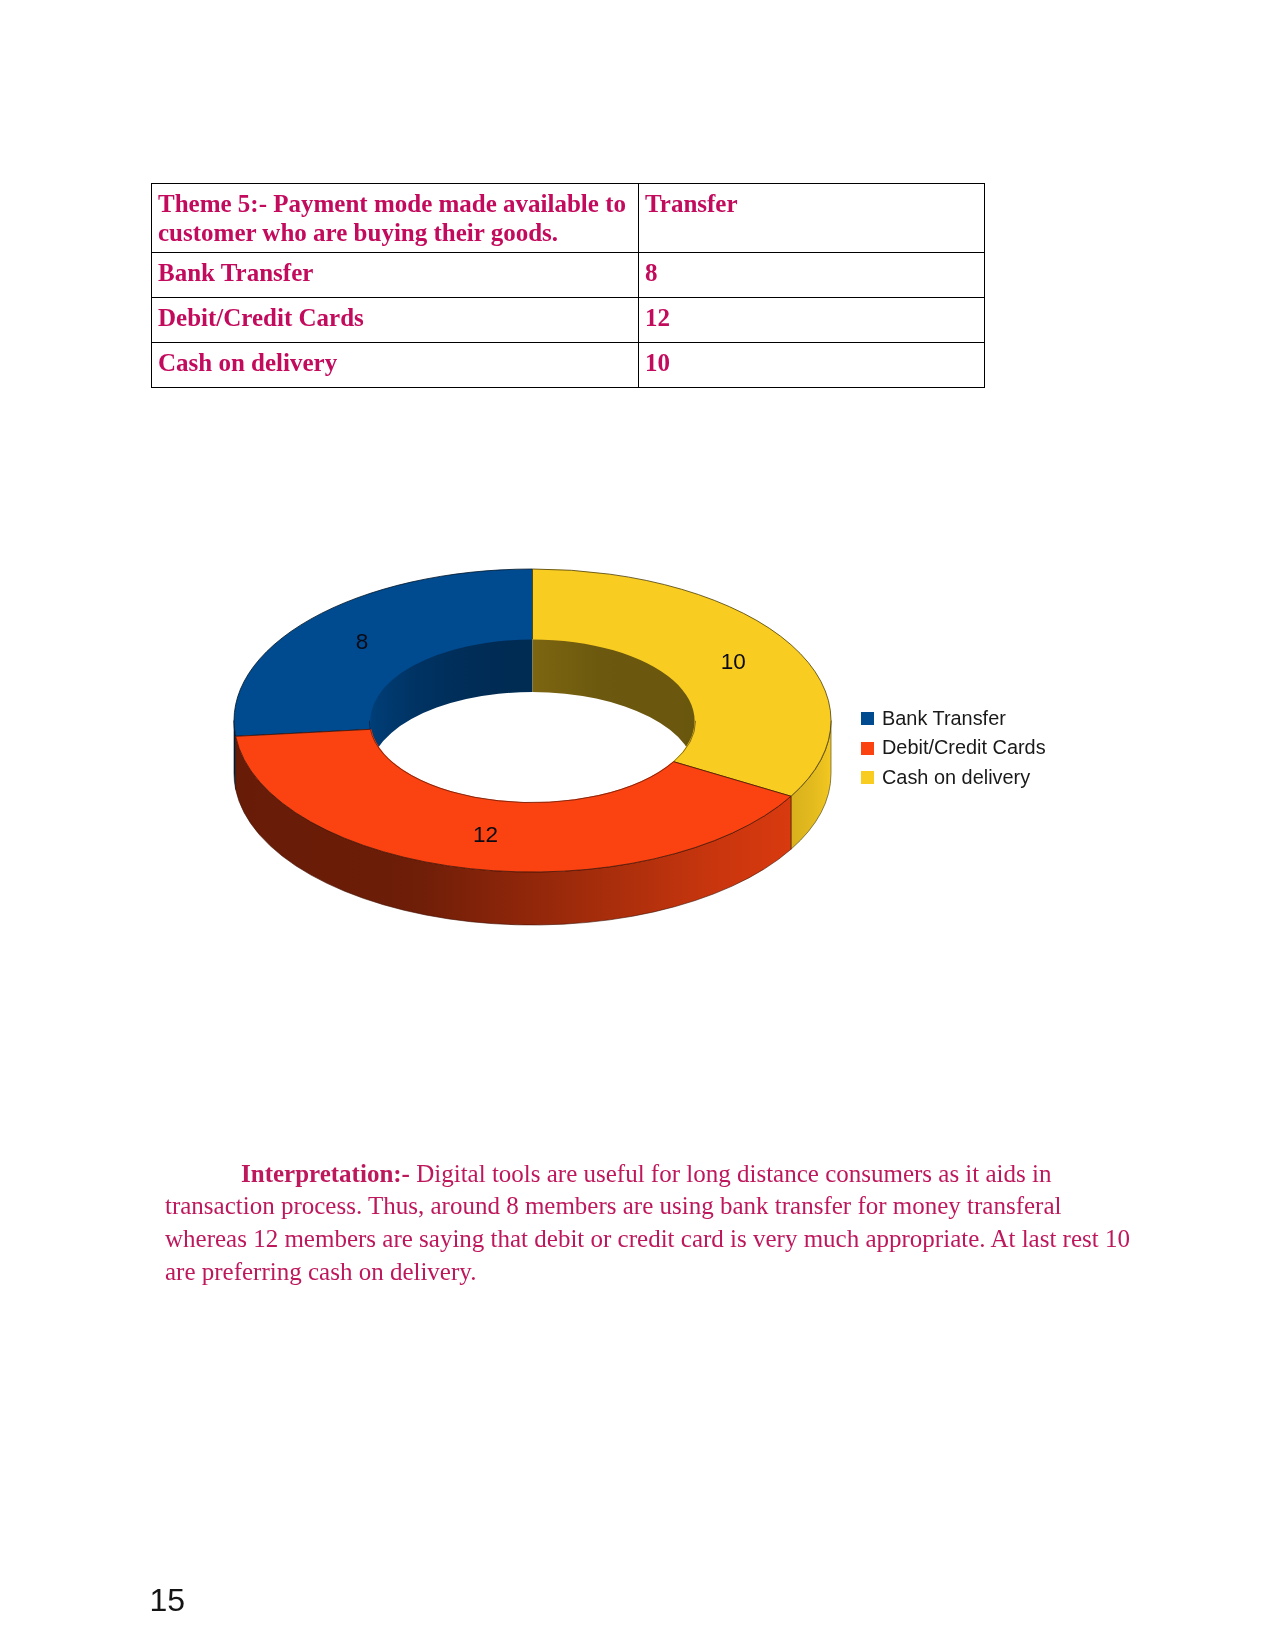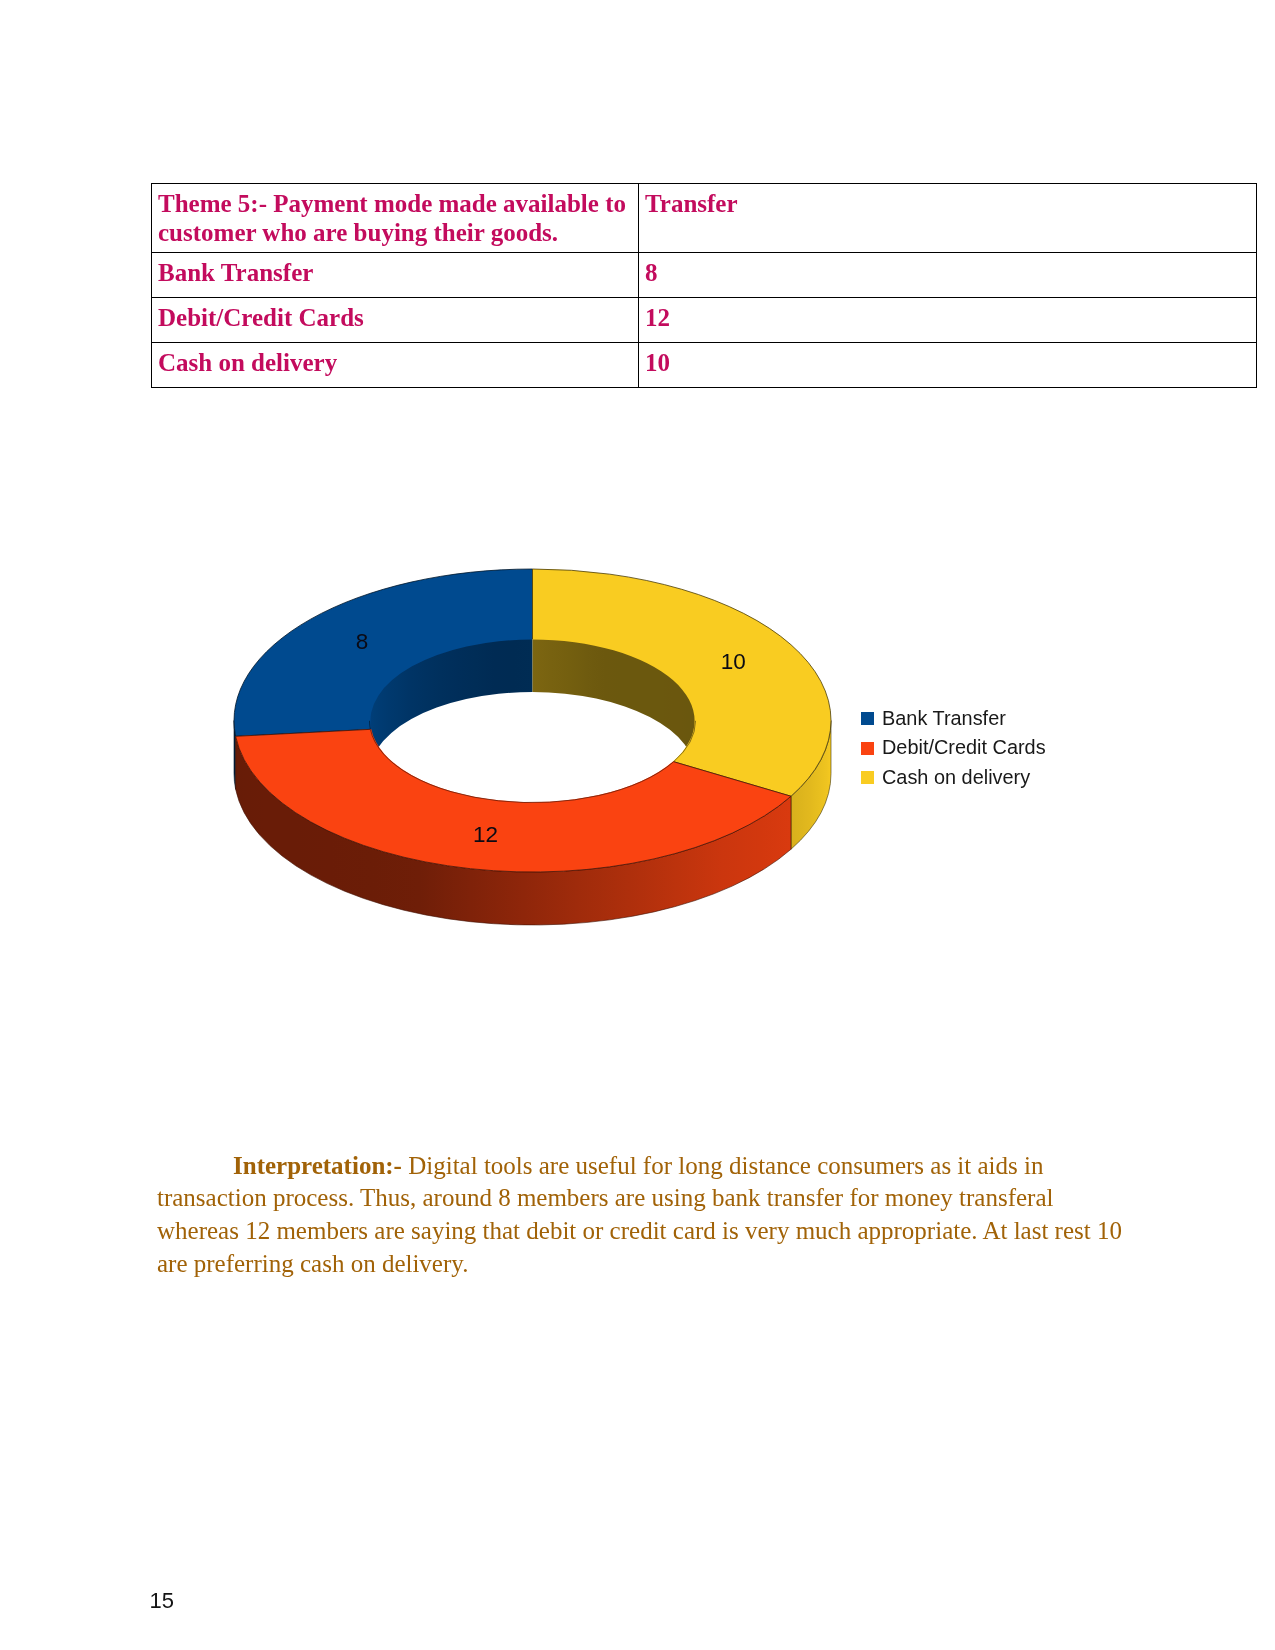--- a/index.html
+++ b/index.html
@@ -1,42 +1,42 @@
 <!DOCTYPE html>
 <html><head>
 <meta charset="utf-8">
 <title>Theme 5 Payment mode</title>
 <style>
   html,body{margin:0;padding:0;}
   body{width:1275px;height:1650px;background:#ffffff;overflow:hidden;
        font-family:"Liberation Serif",serif;-webkit-font-smoothing:antialiased;}
   .page{position:relative;width:1275px;height:1650px;}
   
-  .data-table{position:absolute;left:151px;top:183px;width:1106px;border-collapse:collapse;
+  .data-table{position:absolute;left:151px;top:183px;width:834px;border-collapse:collapse;
               table-layout:fixed;}
   .data-table td{border:1.2px solid #000000;vertical-align:top;
                  padding:5px 6px 0px 6px;color:#C30B5D;font-weight:bold;font-size:25px;
                  line-height:29.3px;}
   .data-table td.c1{width:474px;}
   .hdr-row td{height:63px;}
   .body-row td{height:39px;}
   
   .chart{position:absolute;left:0;top:0;width:1275px;height:1650px;}
   .legend{position:absolute;left:861px;top:704px;}
   .legend-row{display:flex;align-items:center;height:29.5px;}
   .legend-swatch{width:13px;height:13px;margin-right:8px;flex:none;}
   .legend-label{font-family:"Liberation Sans",sans-serif;font-size:19.9px;color:#191919;
                 white-space:nowrap;line-height:19.7px;}
   
-  .para{position:absolute;left:150px;top:1142.5px;width:970px;color:#a16207;
-        font-size:25px;line-height:32.7px;text-align:left;text-indent:76px;margin:7px;}
+  .para{position:absolute;left:150px;top:1142.5px;width:970px;color:#be185d;
+        font-size:25px;line-height:32.7px;text-align:left;text-indent:76px;margin:15px;}
   .para b{font-weight:bold;}
   
   .pageno{position:absolute;left:149.5px;top:1588.5px;font-family:"Liberation Sans",sans-serif;
-          font-size:22px;line-height:23.5px;color:#141414;}
+          font-size:32px;line-height:23.5px;color:#141414;}
 </style>
 </head>
 <body>
 
 <div class="page">
 
   <table class="data-table">
     <tbody>
         <tr class="hdr-row">
       <td class="c1">Theme 5:- Payment mode made available to customer who are buying their goods.</td>

